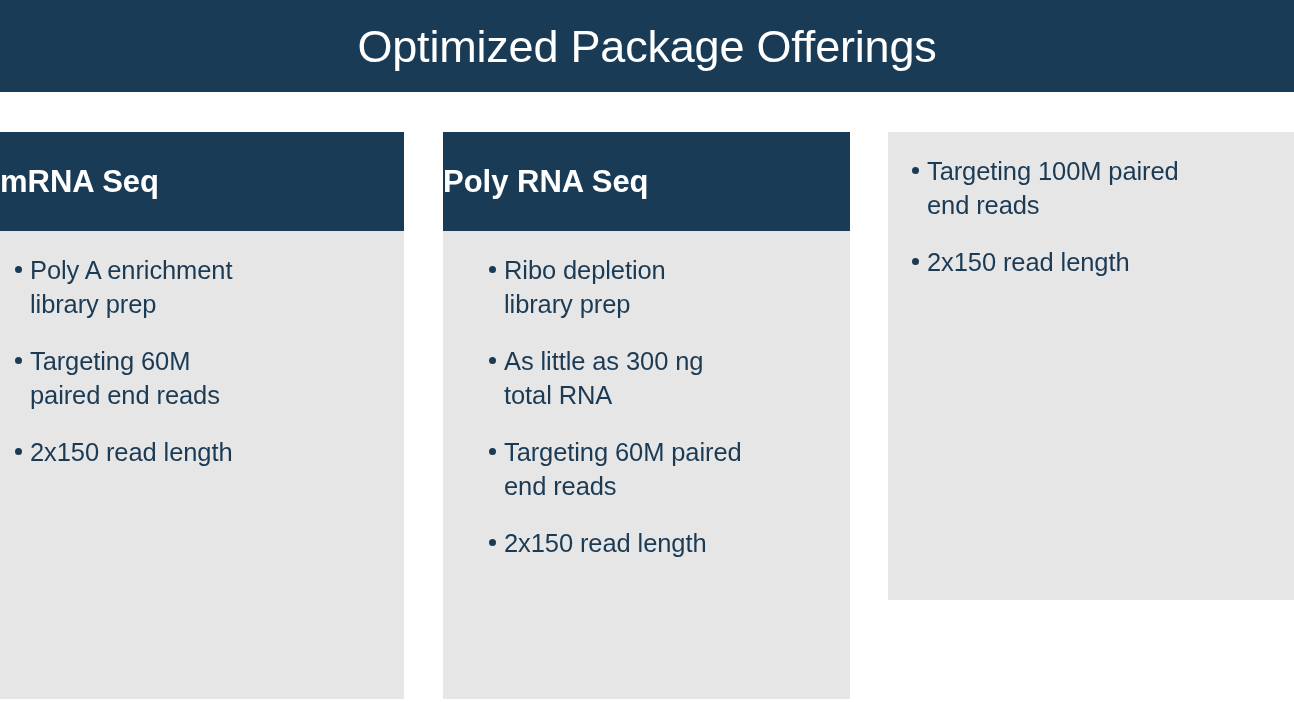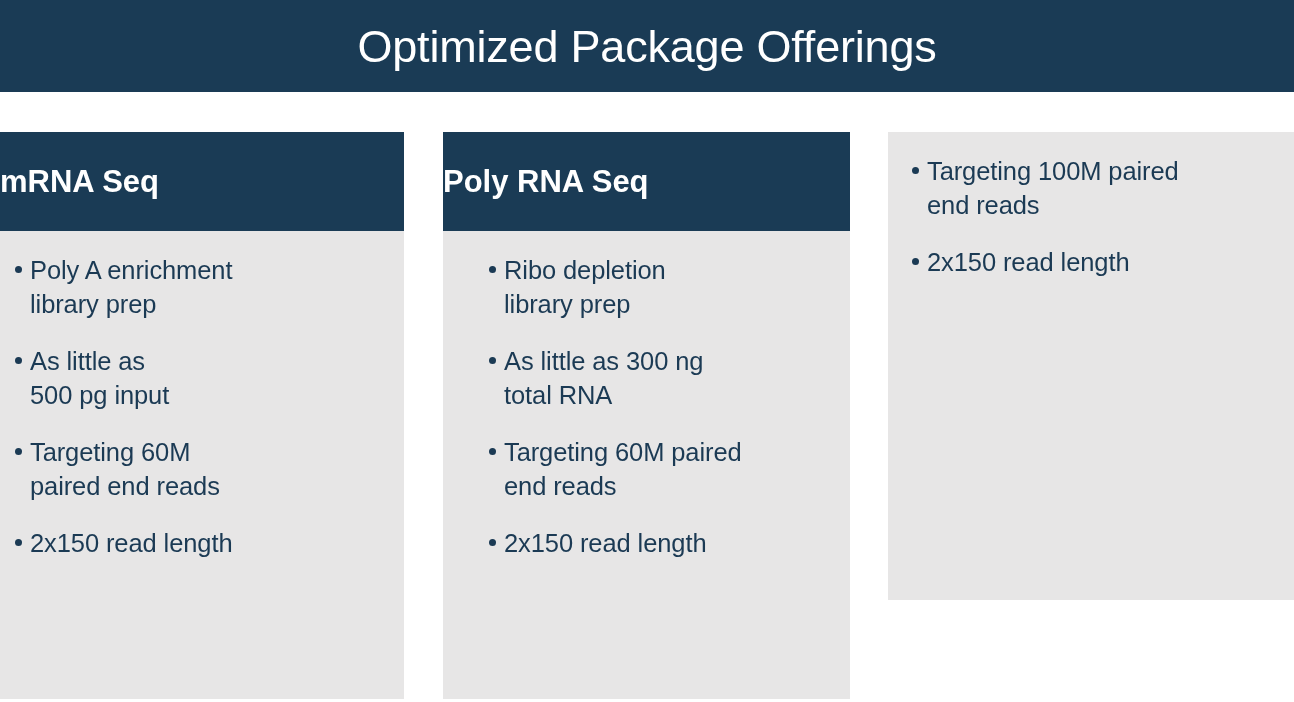--- a/index.html
+++ b/index.html
@@ -141,25 +141,20 @@
       </div>
       <div class="col-body">
         <ul class="bullet-list">
           <li class="bullet-item">
             <span class="bullet-dot"></span>
             <span class="bullet-text">Poly A enrichment
 library prep</span>
           </li>
           <li class="bullet-item">
             <span class="bullet-dot"></span>
-            <span class="bullet-text">As little as
-500 pg input</span>
-          </li>
-          <li class="bullet-item">
-            <span class="bullet-dot"></span>
             <span class="bullet-text">Targeting 60M
 paired end reads</span>
           </li>
           <li class="bullet-item">
             <span class="bullet-dot"></span>
             <span class="bullet-text">2x150 read length</span>
           </li>
         </ul>
       </div>
     </div>

